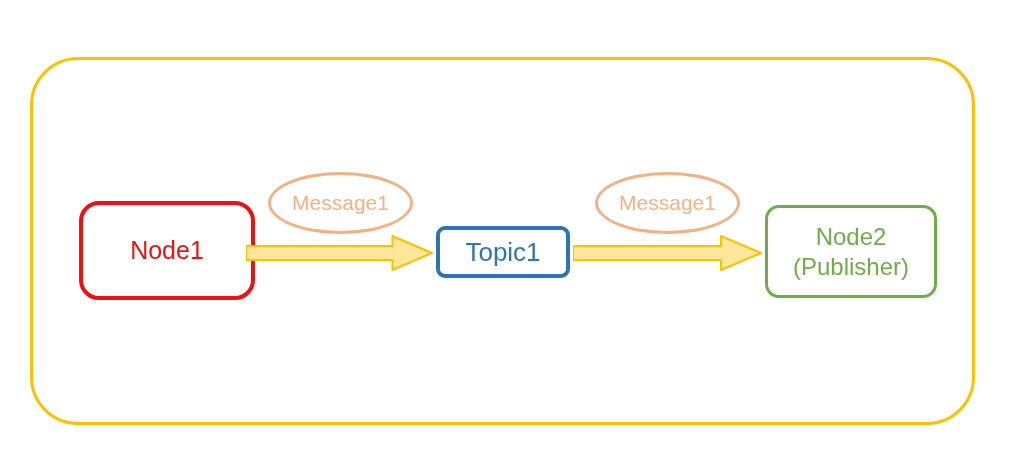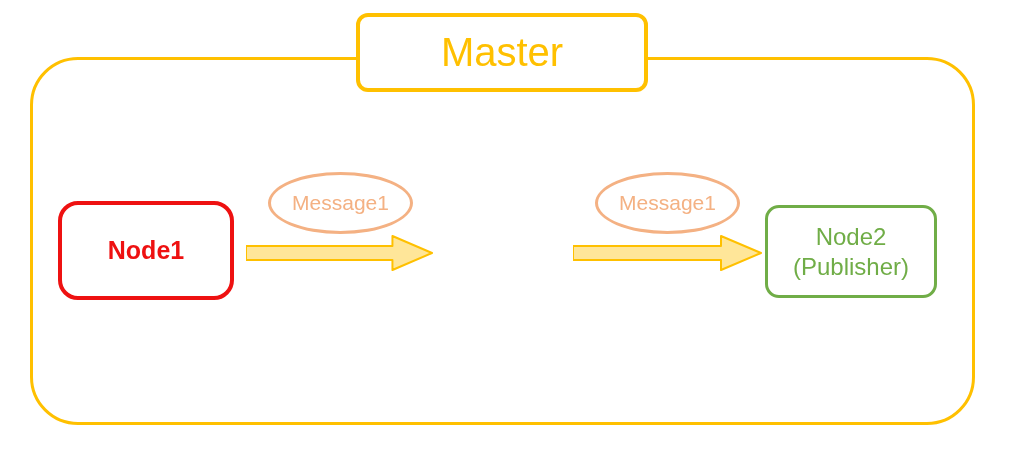--- a/index.html
+++ b/index.html
@@ -52,29 +52,28 @@
     position: absolute;
     display: flex;
     flex-direction: column;
     align-items: center;
     justify-content: center;
     background: #ffffff;
     text-align: center;
     line-height: 1.25;
   }
   .node1-box {
-    left: 58px;
+    left: 79px;
     top: 201px;
     width: 176px;
     height: 99px;
     border: 4px solid #EE1111;
     border-radius: 20px;
     color: #EE1111;
     font-size: 25px;
-    font-weight: bold;
   }
   .topic1-box {
     left: 436px;
     top: 226px;
     width: 134px;
     height: 52px;
     border: 4px solid #2E74B5;
     border-radius: 9px;
     color: #2E74B5;
     font-size: 26px;
@@ -118,42 +117,42 @@
   .arrow-right { left: 573px; width: 190px; }
   .arrow svg { display: block; width: 100%; height: 100%; }
 </style>
 </head>
 <body>
 
 <div class="canvas">
 
   <div class="master-boundary"></div>
 
-  <div class="master-box">
-    <span class="label">Master</span>
-  </div>
 
   <div class="message-ellipse message-left">
     <span>Message1</span>
   </div>
 
   <div class="message-ellipse message-right">
     <span>Message1</span>
   </div>
 
   <div class="node-box node1-box">
     <span>Node1</span>
   </div>
 
   <div class="arrow arrow-left">
     <svg viewBox="0 0 190 40" preserveAspectRatio="none">
       <polygon points="0,13 148,13 148,3 188,20 148,37 148,27 0,27" fill="#FFE699" stroke="#FFC000" stroke-width="2" stroke-linejoin="round"></polygon>
     </svg>
   </div>
 
+  <div class="node-box topic1-box">
+    <span>Topic1</span>
+  </div>
 
   <div class="arrow arrow-right">
     <svg viewBox="0 0 190 40" preserveAspectRatio="none">
       <polygon points="0,13 148,13 148,3 188,20 148,37 148,27 0,27" fill="#FFE699" stroke="#FFC000" stroke-width="2" stroke-linejoin="round"></polygon>
     </svg>
   </div>
 
   <div class="node-box node2-box">
     <span>Node2</span>
     <span>(Publisher)</span>

